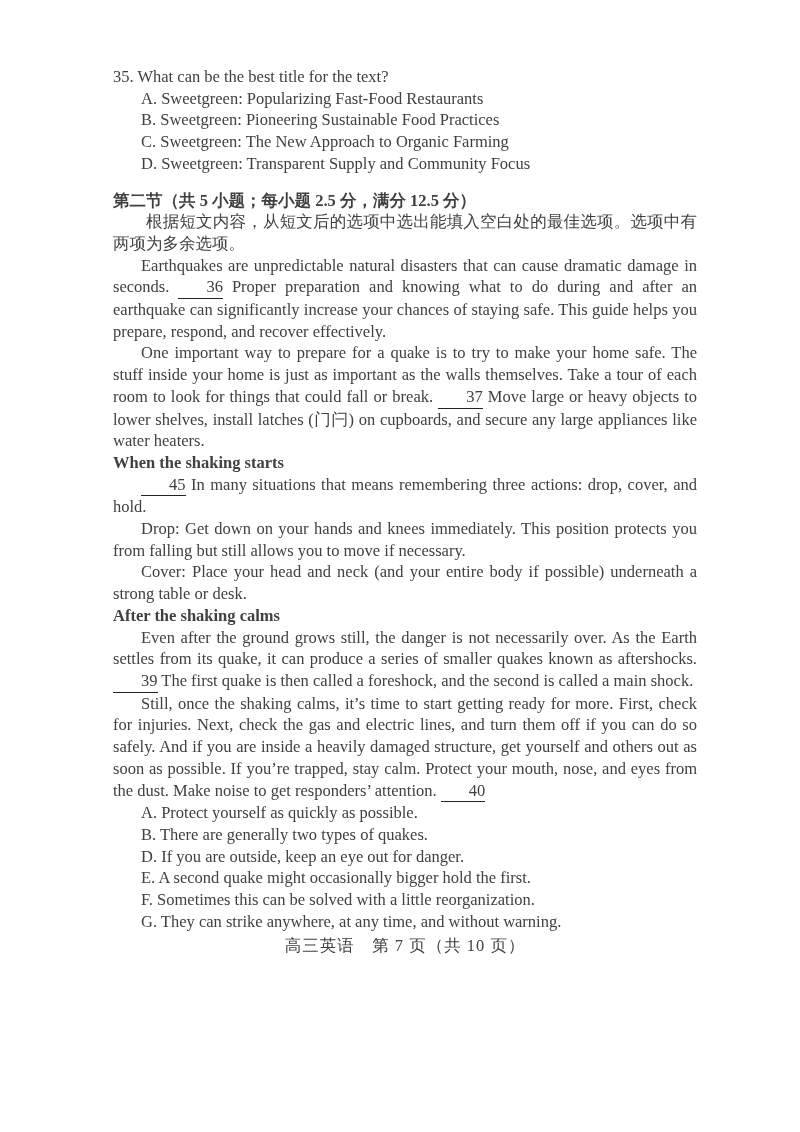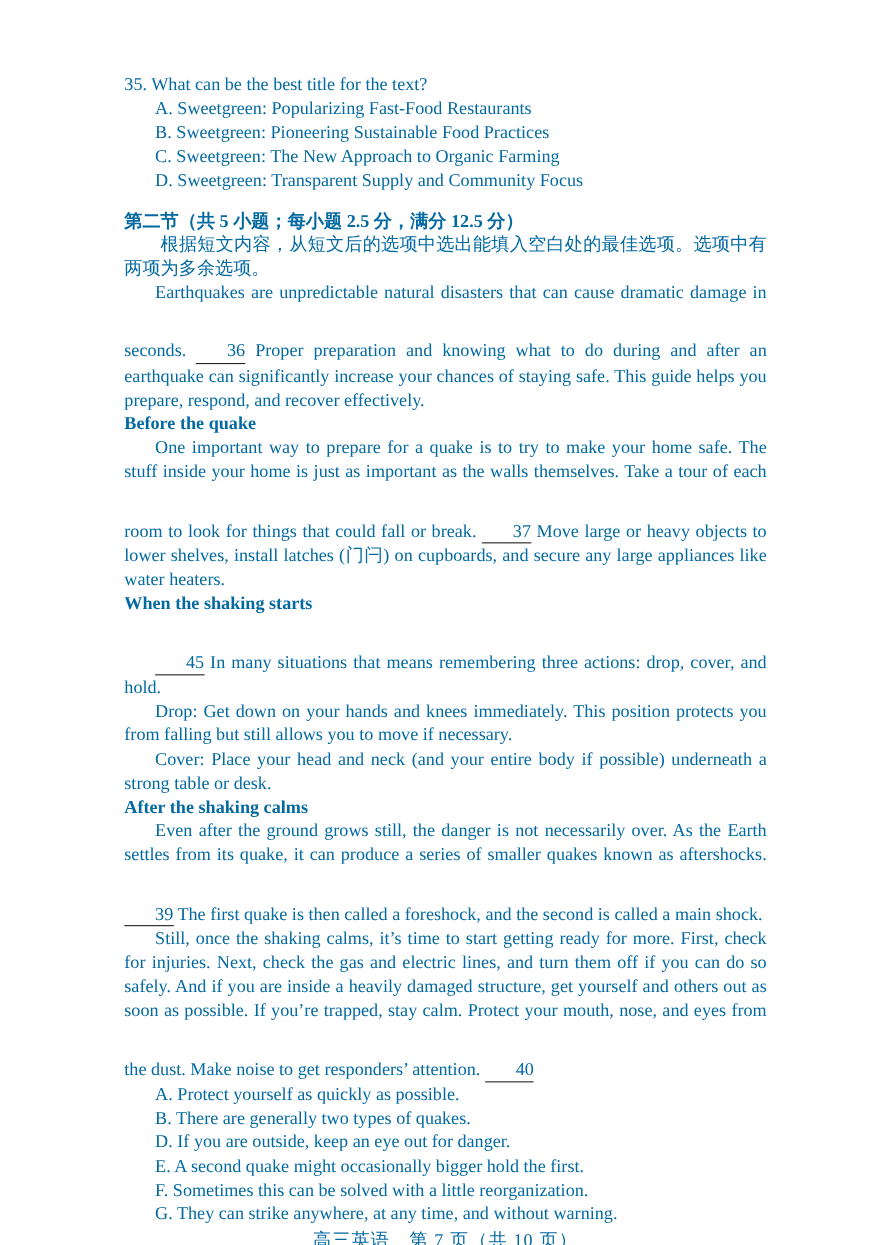--- a/index.html
+++ b/index.html
@@ -1,21 +1,21 @@
 <!DOCTYPE html>
 <html><head>
 <meta charset="utf-8">
 <style>
   html,body{margin:0;padding:0;background:#fff;}
   .page{
     position:relative;
     width:800px;height:1132px;
     background:#fff;
     font-family:"Liberation Serif", serif;
-    color:#0369a1;
+    color:#404040;
     overflow:hidden;
   }
   .content{
     position:absolute;
     left:113px;top:66px;
     width:584px;
     font-size:16.5px;
     line-height:21.7px;
   }
   .q-stem{text-align:left;}
@@ -23,21 +23,20 @@
   .sec-heading{font-weight:bold;text-align:left;margin-top:15px;}
   .zh-para{text-align:justify;text-indent:33px;}
   .para{text-align:justify;text-indent:28px;}
   .p-head{font-weight:bold;text-align:left;}
   .blank{
     display:inline-block;
     min-width:42px;
     text-align:left;
     border-bottom:1.4px solid #222;
     font-size:16.5px;
-    margin-top:32px;
   }
   .footer{
     text-align:center;
     margin-top:3px;
     letter-spacing:1px;
     font-family:Liberation Serif, serif;
   }
 </style>
 </head>
 <body>
@@ -53,21 +52,20 @@
         <div class="opt">C. Sweetgreen: The New Approach to Organic Farming</div>
         <div class="opt">D. Sweetgreen: Transparent Supply and Community Focus</div>
       </div>
 
     <div class="sec-heading">第二节（共 5 小题；每小题 2.5 分，满分 12.5 分）</div>
 
     <div class="zh-para">根据短文内容，从短文后的选项中选出能填入空白处的最佳选项。选项中有两项为多余选项。</div>
 
     <div>
         <div class="para">Earthquakes are unpredictable natural disasters that can cause dramatic damage in seconds. <span class="blank">36</span> Proper preparation and knowing what to do during and after an earthquake can significantly increase your chances of staying safe. This guide helps you prepare, respond, and recover effectively.</div>
-        <div class="p-head">Before the quake</div>
         <div class="para">One important way to prepare for a quake is to try to make your home safe. The stuff inside your home is just as important as the walls themselves. Take a tour of each room to look for things that could fall or break. <span class="blank">37</span> Move large or heavy objects to lower shelves, install latches (门闩) on cupboards, and secure any large appliances like water heaters.</div>
         <div class="p-head">When the shaking starts</div>
         <div class="para"><span class="blank">45</span> In many situations that means remembering three actions: drop, cover, and hold.</div>
         <div class="para">Drop: Get down on your hands and knees immediately. This position protects you from falling but still allows you to move if necessary.</div>
         <div class="para">Cover: Place your head and neck (and your entire body if possible) underneath a strong table or desk.</div>
         <div class="p-head">After the shaking calms</div>
         <div class="para">Even after the ground grows still, the danger is not necessarily over. As the Earth settles from its quake, it can produce a series of smaller quakes known as aftershocks. <span class="blank">39</span> The first quake is then called a foreshock, and the second is called a main shock.</div>
         <div class="para">Still, once the shaking calms, it’s time to start getting ready for more. First, check for injuries. Next, check the gas and electric lines, and turn them off if you can do so safely. And if you are inside a heavily damaged structure, get yourself and others out as soon as possible. If you’re trapped, stay calm. Protect your mouth, nose, and eyes from the dust. Make noise to get responders’ attention. <span class="blank">40</span></div>
       </div>
 

